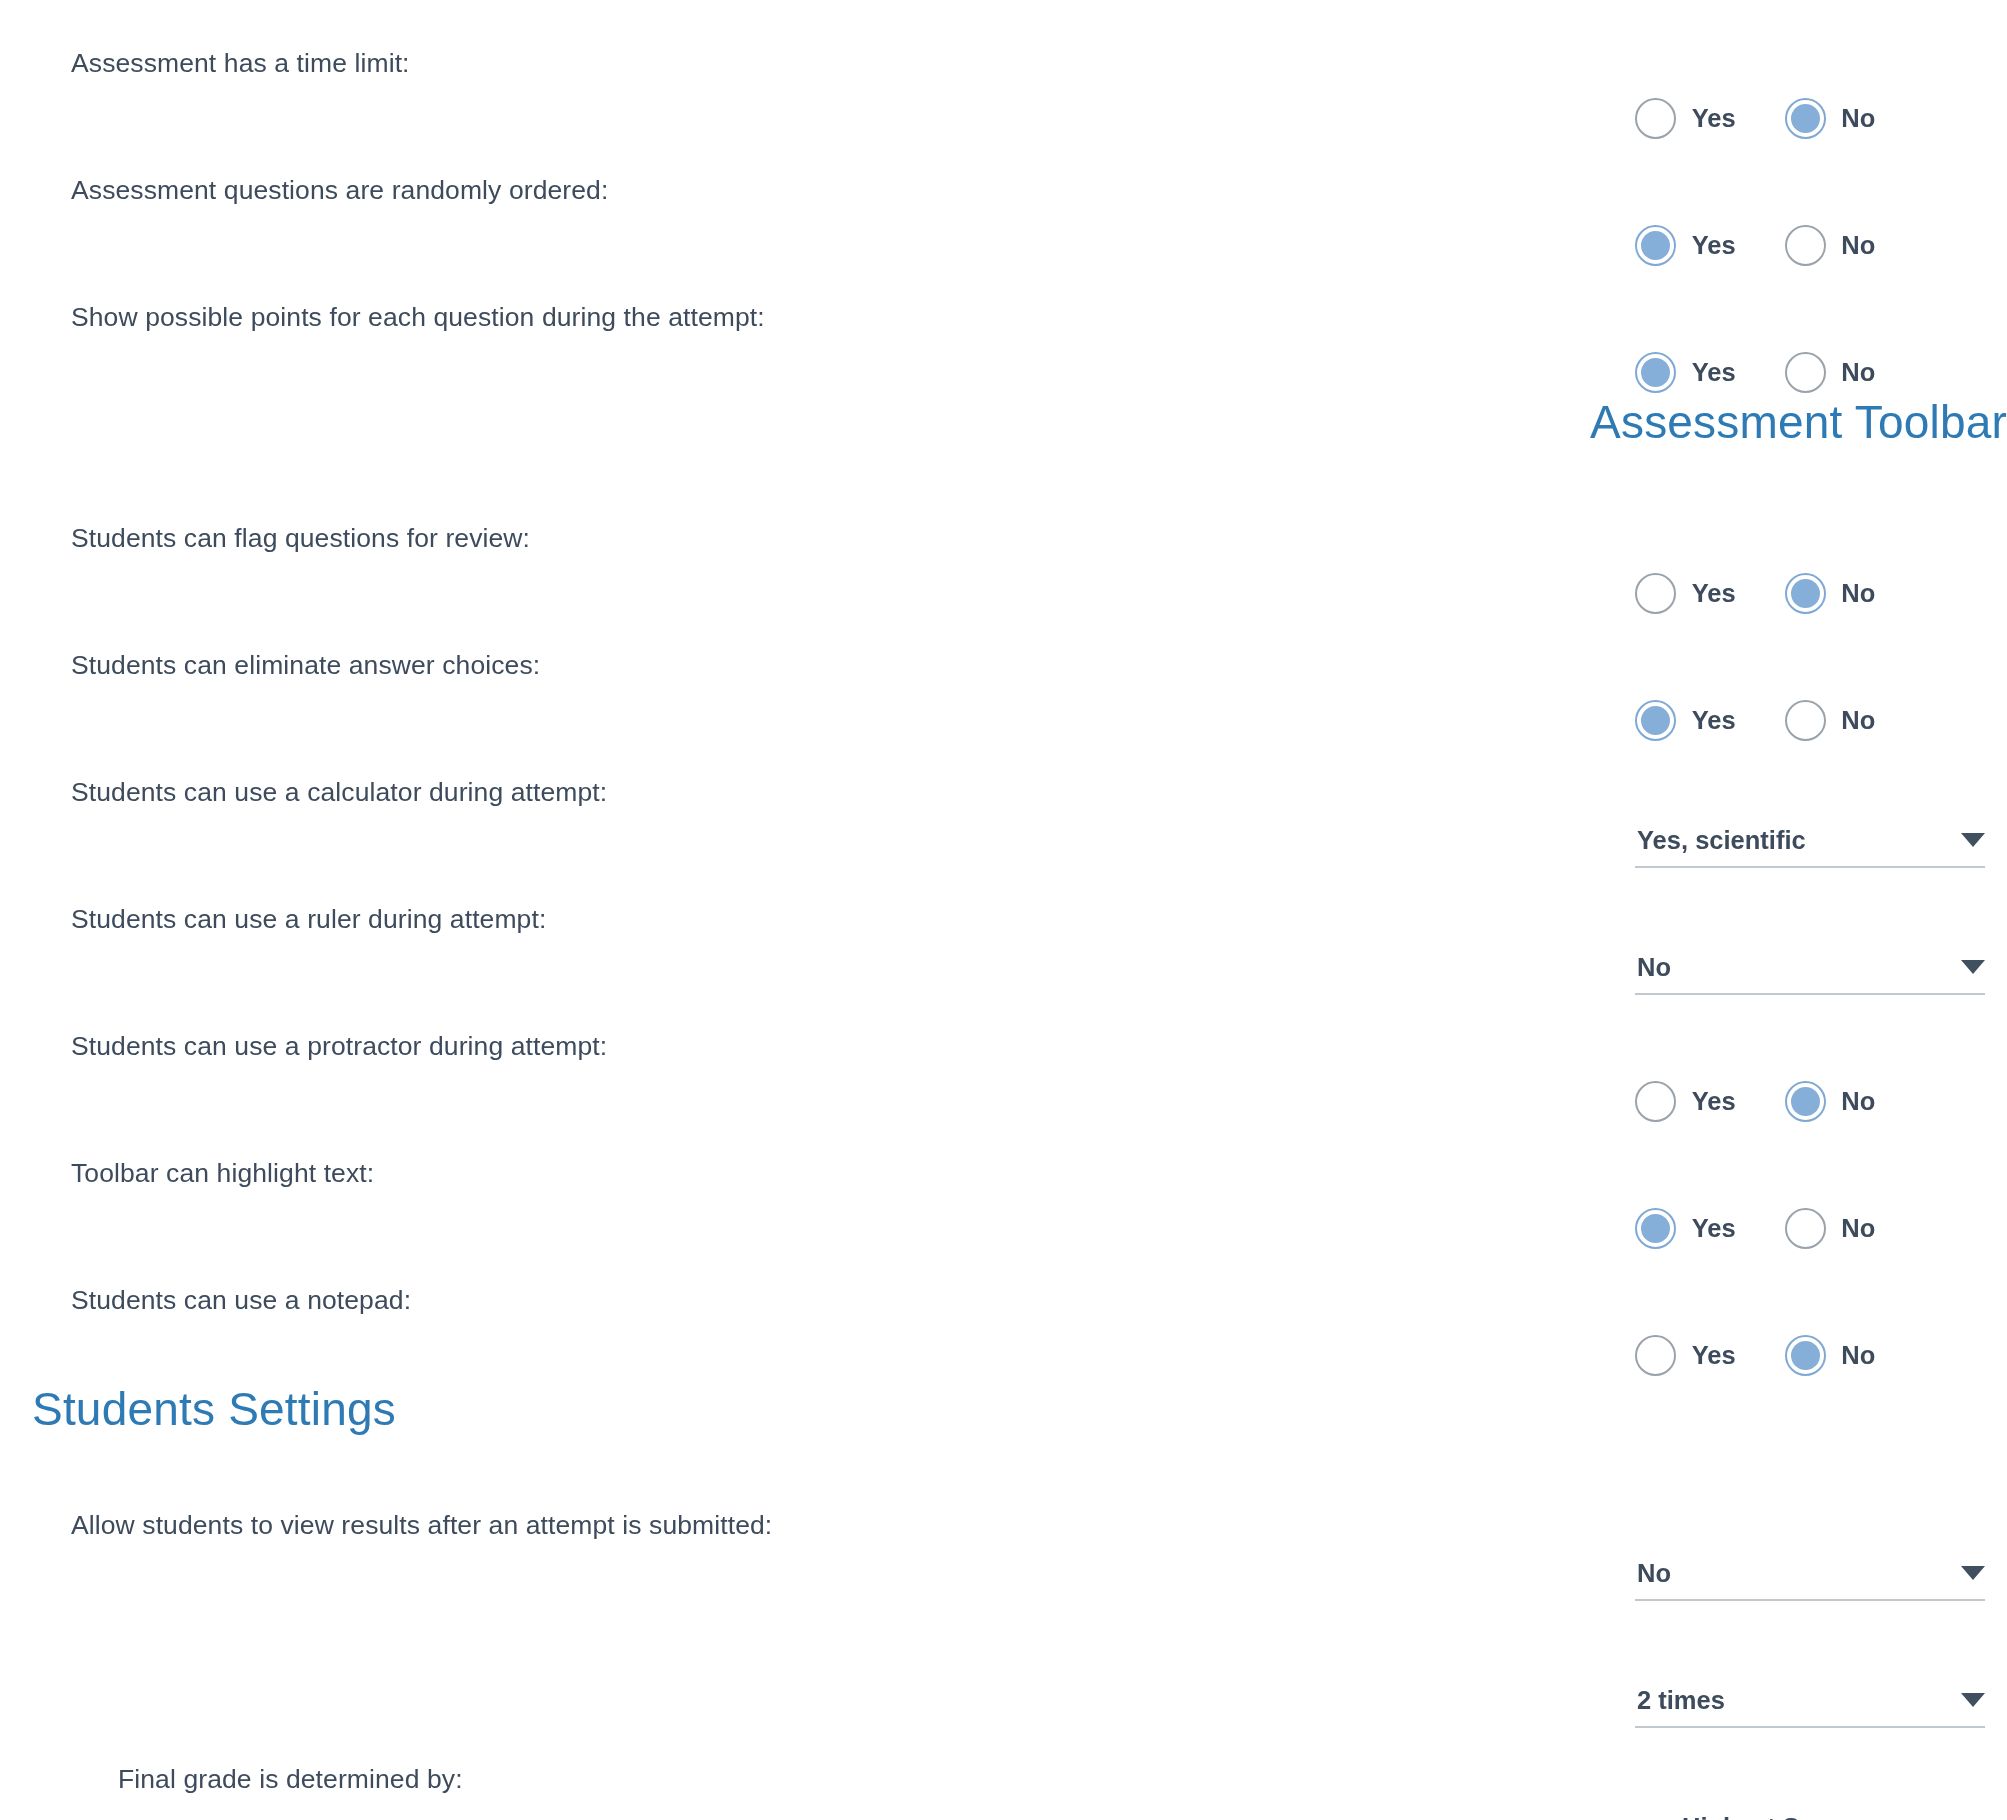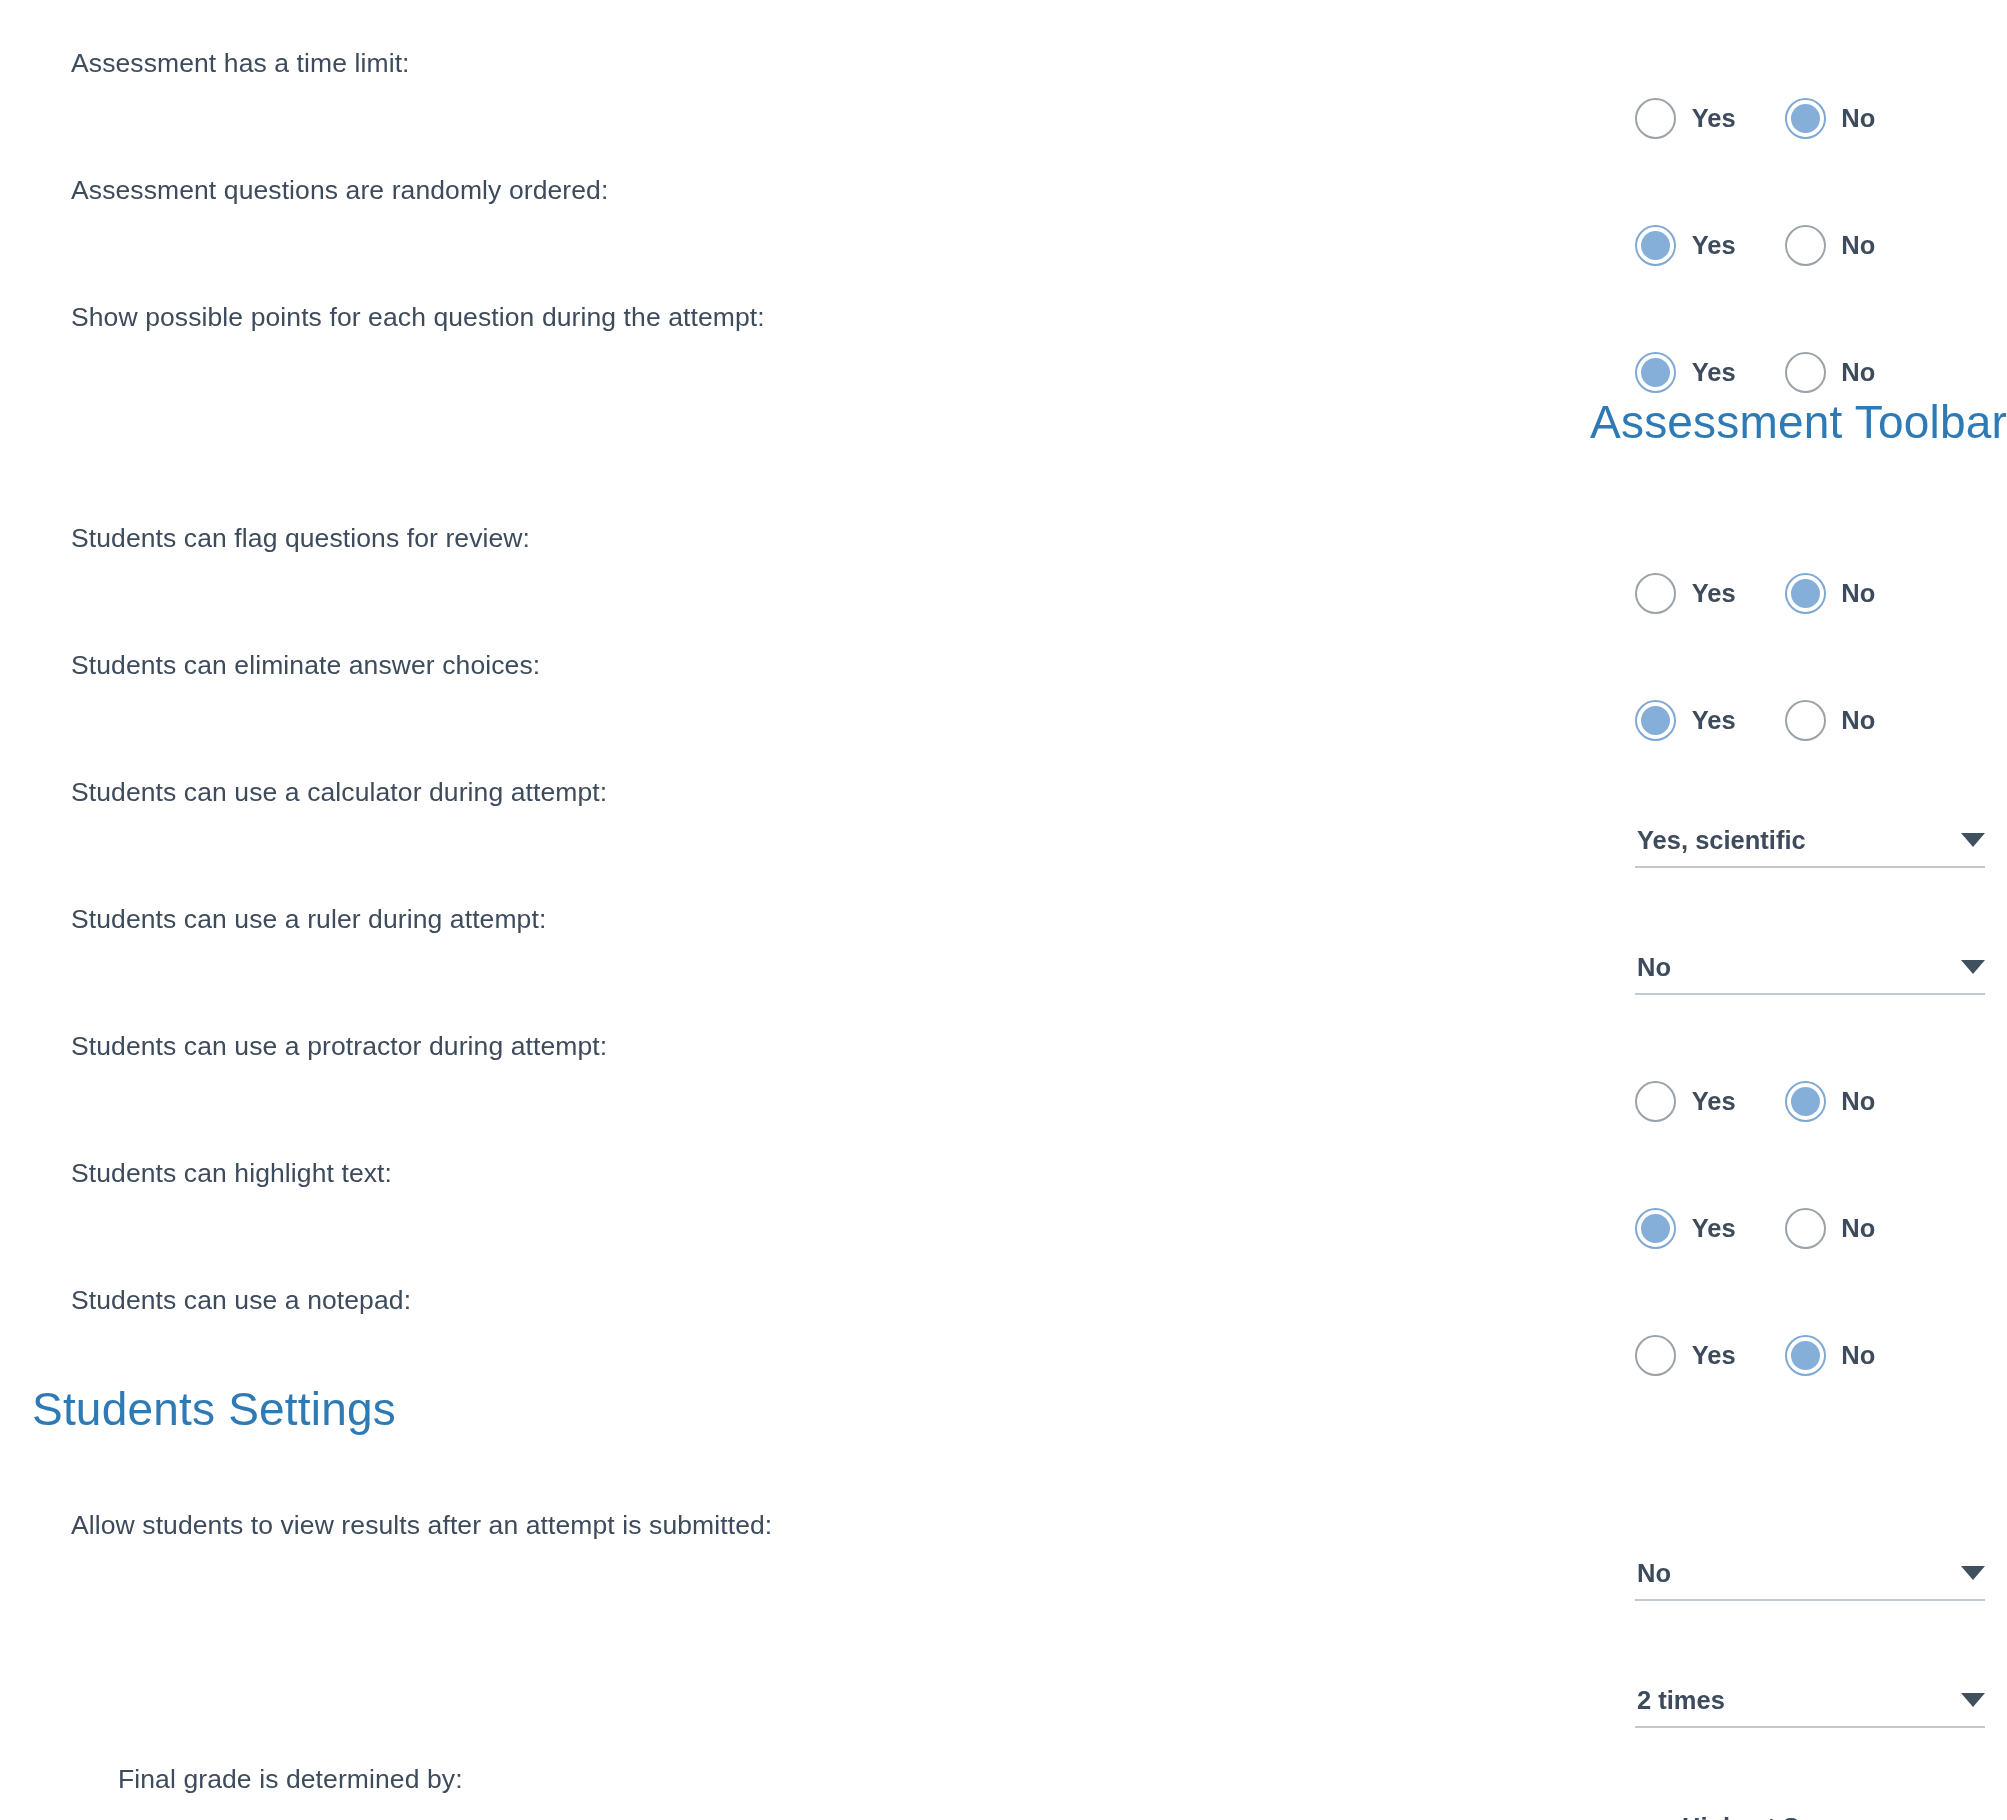--- a/index.html
+++ b/index.html
@@ -264,21 +264,21 @@
               <span class="radio-text">Yes</span>
             </div>
             <div class="radio-opt checked">
               <span class="radio-dot"></span>
               <span class="radio-text">No</span>
             </div>
           </div>
         </div>
       </div>
       <div class="row">
-        <div class="row-label">Students can highlight text:</div>
+        <div class="row-label">Toolbar can highlight text:</div>
         <div class="row-control">
           <div class="radio-group">
             <div class="radio-opt checked">
               <span class="radio-dot"></span>
               <span class="radio-text">Yes</span>
             </div>
             <div class="radio-opt">
               <span class="radio-dot"></span>
               <span class="radio-text">No</span>
             </div>

